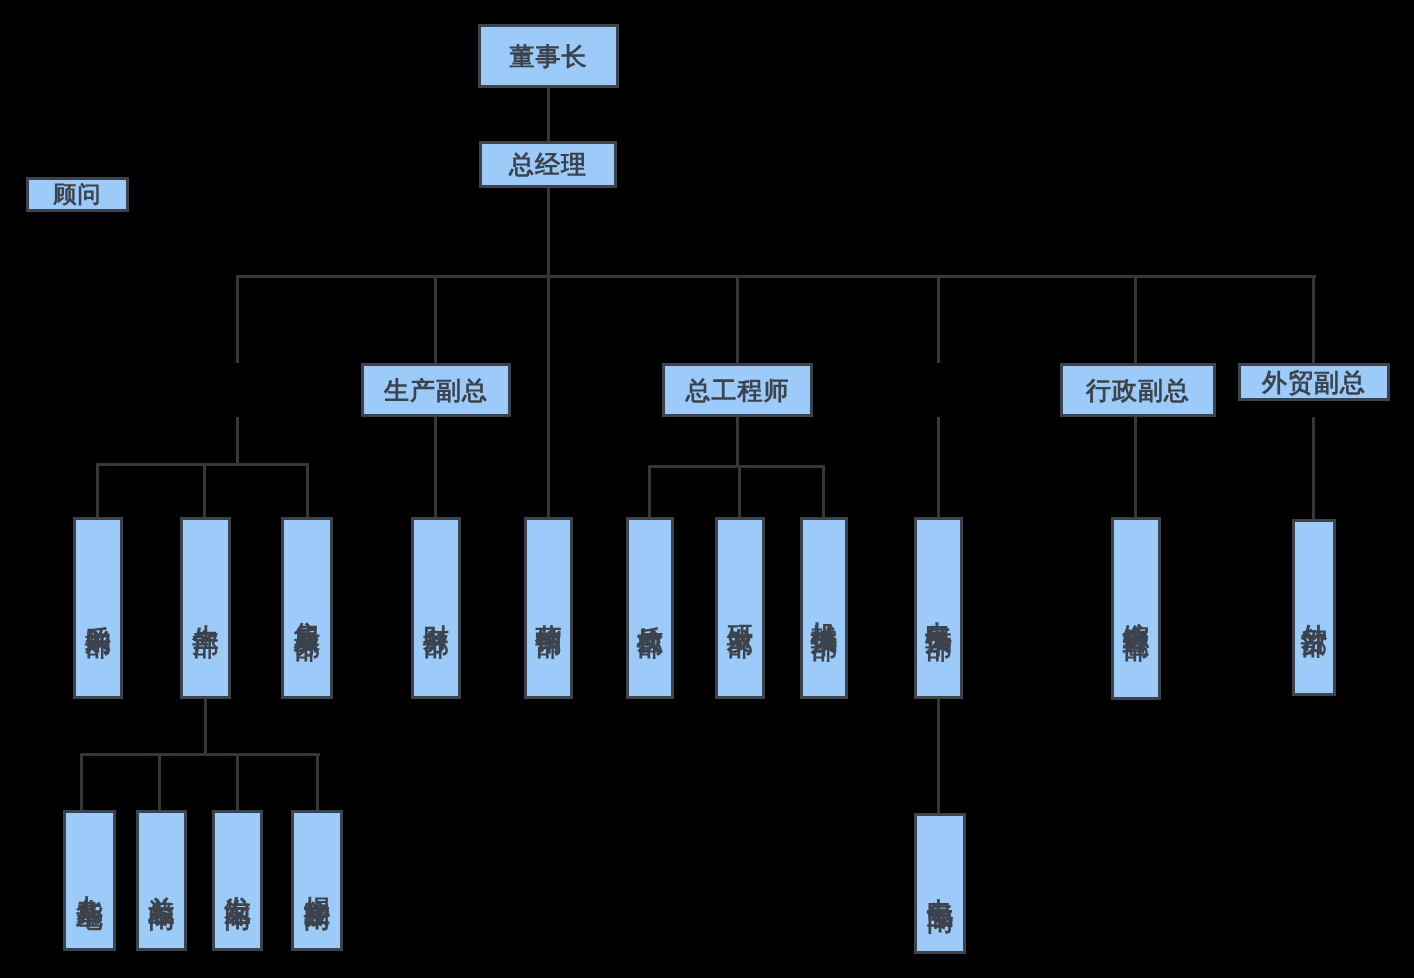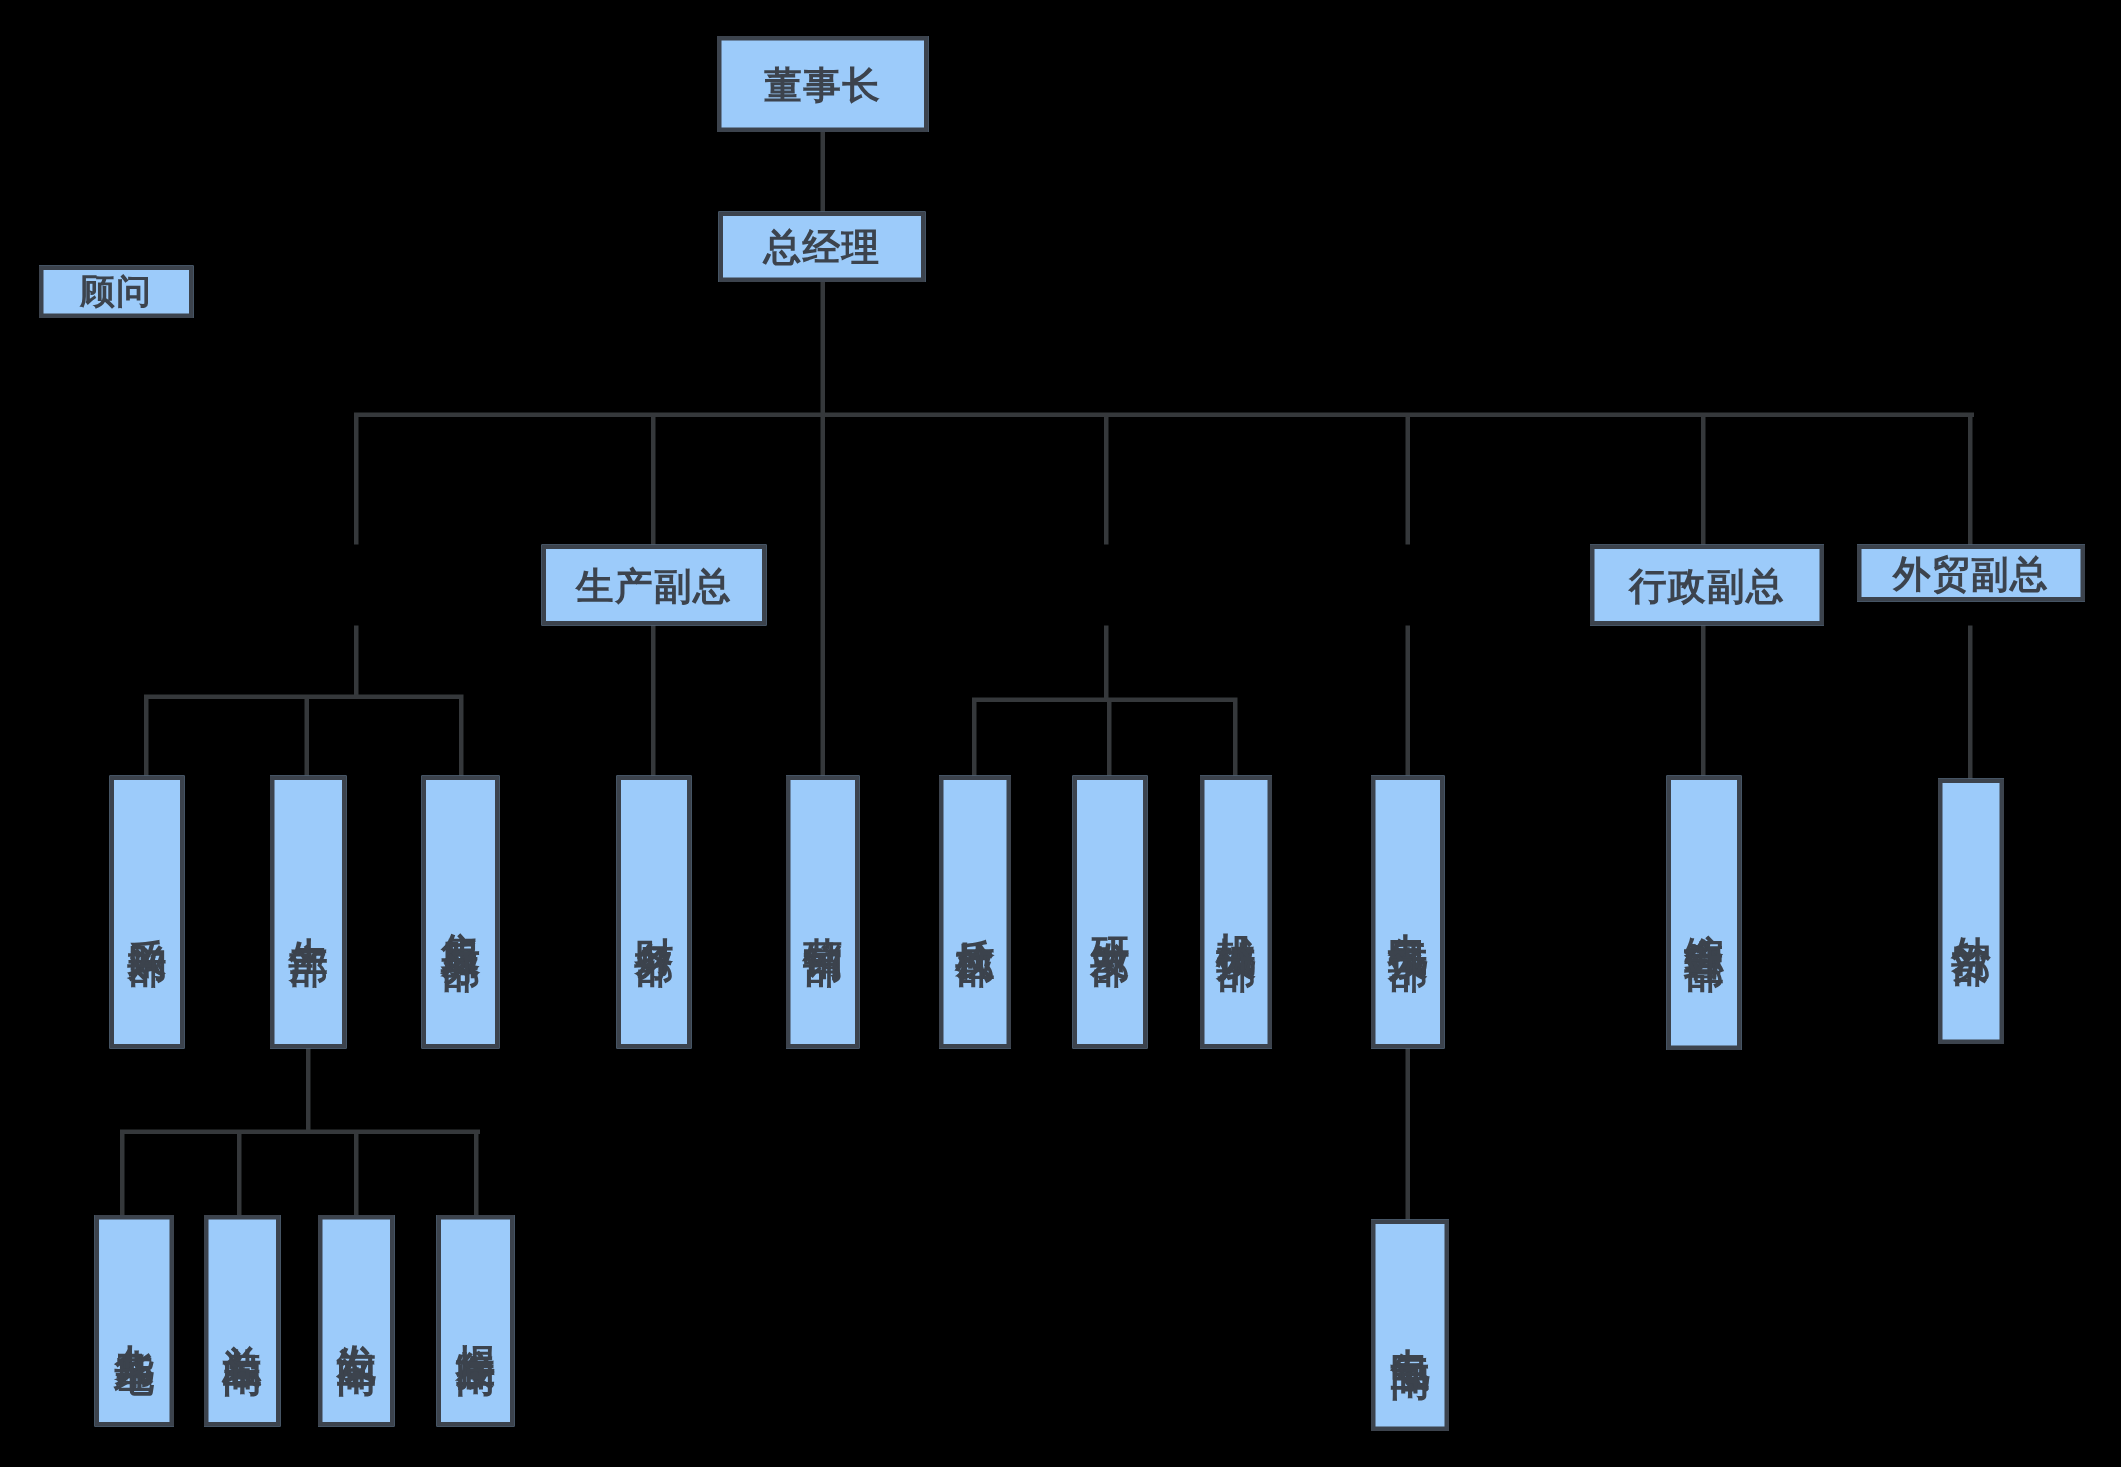--- a/index.html
+++ b/index.html
@@ -92,20 +92,23 @@
   </div>
   <div class="node h" style="left:478px;top:24px;width:141px;height:64px">
     <span>董事长</span>
   </div>
   <div class="node h small" style="left:26px;top:177px;width:103px;height:35px">
     <span>顾问</span>
   </div>
   <div class="node h" style="left:361px;top:363px;width:150px;height:54px">
     <span>生产副总</span>
   </div>
+  <div class="node h" style="left:662px;top:363px;width:151px;height:54px">
+    <span>总工程师</span>
+  </div>
   <div class="node h" style="left:1060px;top:363px;width:156px;height:54px">
     <span>行政副总</span>
   </div>
   <div class="node h" style="left:1238px;top:363px;width:152px;height:38px">
     <span>外贸副总</span>
   </div>
 
   <div class="node v" style="left:73px;top:517px;width:50px;height:182px">
     <span>采购部</span>
   </div>

